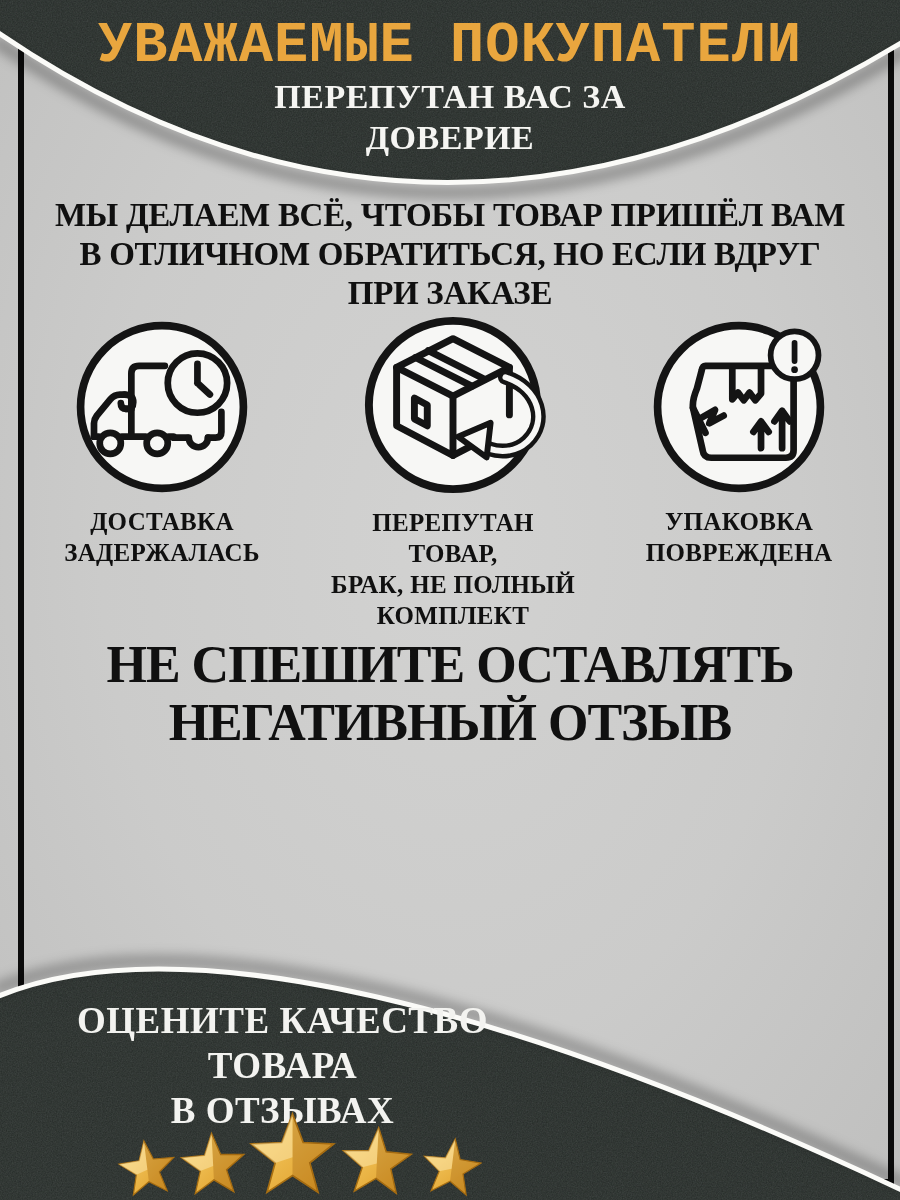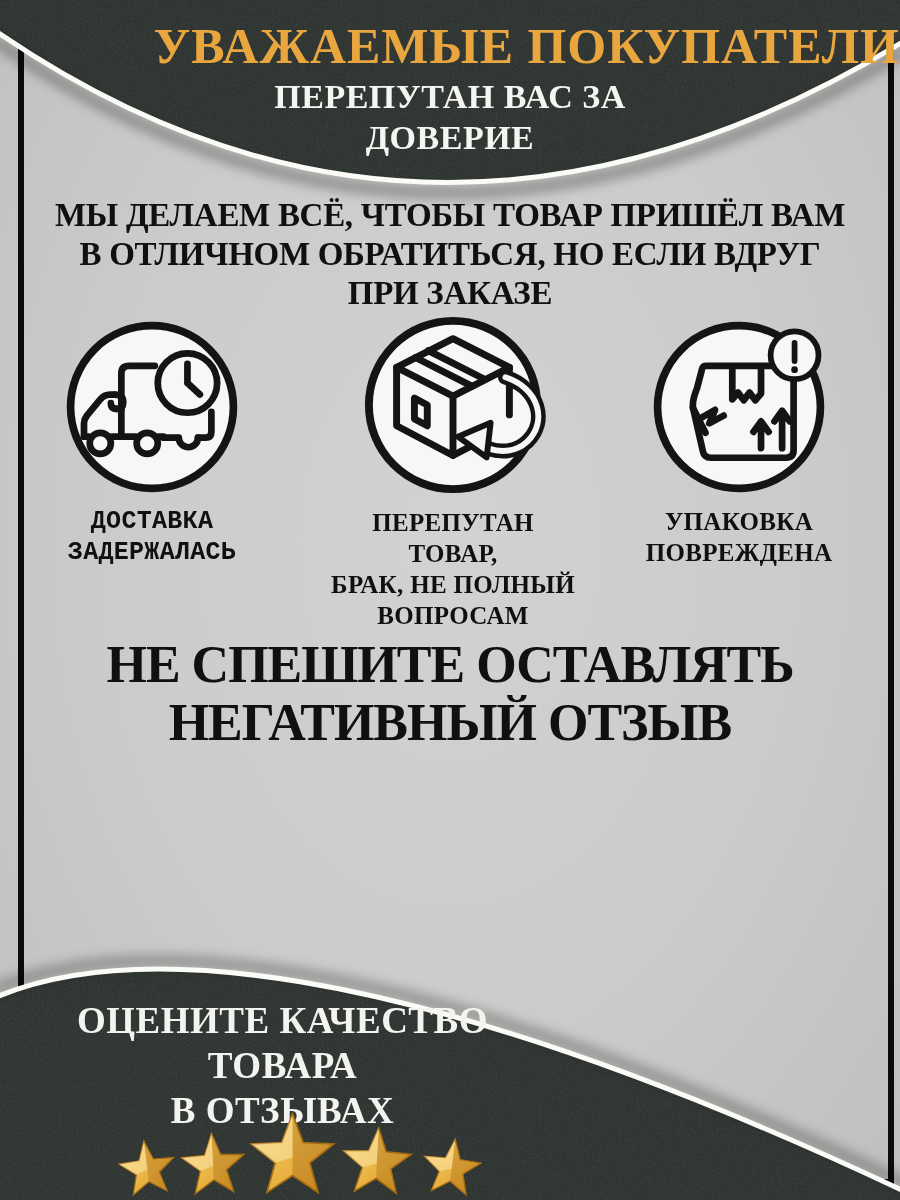--- a/index.html
+++ b/index.html
@@ -6,33 +6,33 @@
   #canvas{
     position:relative; width:900px; height:1200px; overflow:hidden;
     background:radial-gradient(ellipse at 50% 45%, #d2d2d1 0%, #cbcbca 55%, #bfbfbe 100%);
     font-family:"Liberation Serif","DejaVu Serif",serif; font-weight:700; color:#101010;
   }
   .abs{position:absolute;}
   .pre{white-space:pre-line;}
   #bg{position:absolute;left:0;top:0;}
 
   .header-title{
-    left:0; top:22px; width:900px; font-size:50px; line-height:48px;
-    letter-spacing:1px; color:#E9A63E; text-align:right;
+    left:0; top:22px; width:900px; font-size:57px; line-height:48px;
+    letter-spacing:1px; color:#E9A63E; text-align:center;font-family:Liberation Mono, monospace;
   }
   .header-subtitle{
     left:0; top:76px; width:900px; font-size:34px; line-height:41px;
     color:#F5F5F2; text-align:center; letter-spacing:0.5px;
   }
   .intro-text{
     left:50px; top:196px; width:800px; font-size:33px; line-height:39px;
     text-align:center; letter-spacing:-0.3px;
   }
   .issue-col{ top:316px; }
-  #issue-1{ left:42px;  width:220px;font-family:Liberation Mono, monospace; }
+  #issue-1{ left:52px;  width:220px; }
   #issue-2{ left:330px; top:311px; width:246px; }
   #issue-3{ left:629px; width:220px; }
   .issue-icon{ display:block; margin:0 auto; }
   .issue-label{
     margin-top:8px; font-size:25px; line-height:31px; text-align:center;
     letter-spacing:0.3px;
   }
   .headline{
     left:30px; top:636px; width:840px; font-size:52px; line-height:58px;
     text-align:center; letter-spacing:-1px;
@@ -142,21 +142,21 @@
 
         <path d="M56,88 L56,109 L69,116 L69,95 Z"></path>
       </g>
 
       <path d="M148,67 C182,78 191,112 170,132 C156,145 134,144 121,133" fill="none" stroke="#141414" stroke-width="15" stroke-linecap="round"></path>
       <path d="M148,67 C182,78 191,112 170,132 C156,145 134,144 121,133" fill="none" stroke="#F7F7F5" stroke-width="6" stroke-linecap="round"></path>
       <polygon points="100,127 133,113 129,148" fill="#F7F7F5" stroke="#141414" stroke-width="6" stroke-linejoin="round"></polygon>
     </svg>
     <div class="issue-label pre">ПЕРЕПУТАН ТОВАР,
 БРАК, НЕ ПОЛНЫЙ
-ВОПРОСАМ</div>
+КОМПЛЕКТ</div>
   </div>
 
   <div id="issue-3" class="abs issue-col">
     <svg class="issue-icon" width="182" height="182" viewBox="0 0 190 190">
       <circle cx="95" cy="95" r="85" fill="#F7F7F5" stroke="#141414" stroke-width="8"></circle>
       <g fill="none" stroke="#141414" stroke-width="7" stroke-linejoin="round" stroke-linecap="round">
 
         <path d="M60,52 L144,52 Q152,52 152,60 L152,140 Q152,148 144,148 L66,148 Q58,148 57,140 L47,96 Q46,88 51,76 L56,57 Q57,52 60,52 Z"></path>
         <path d="M47,96 L60,122"></path>
 

